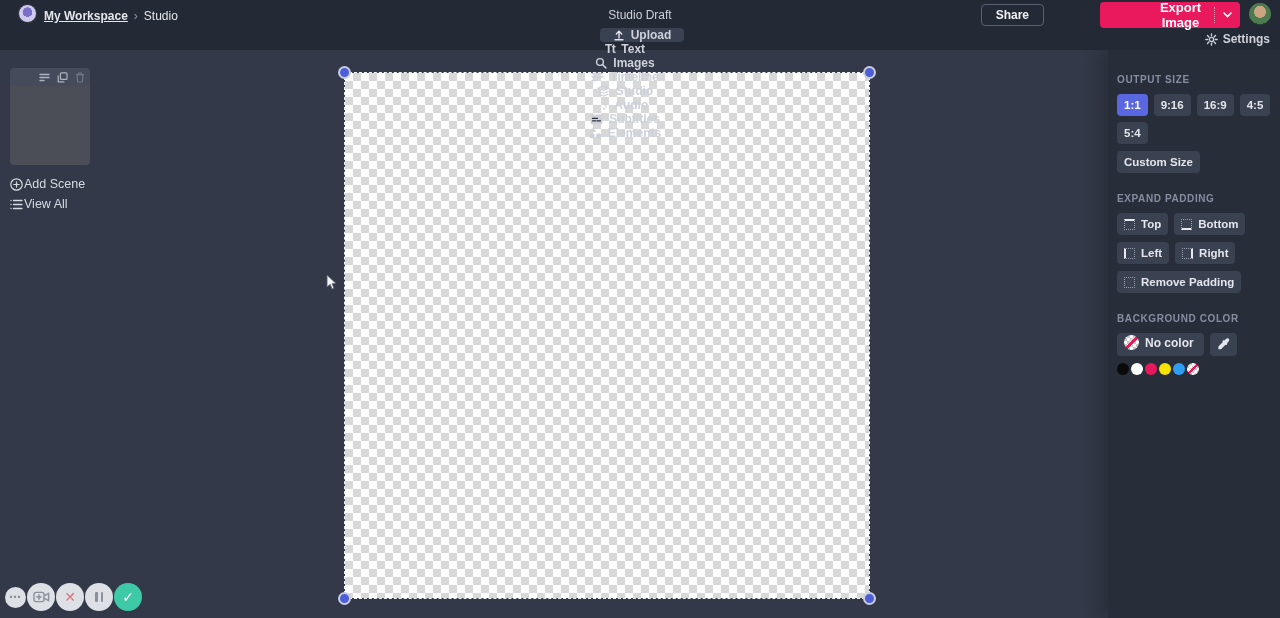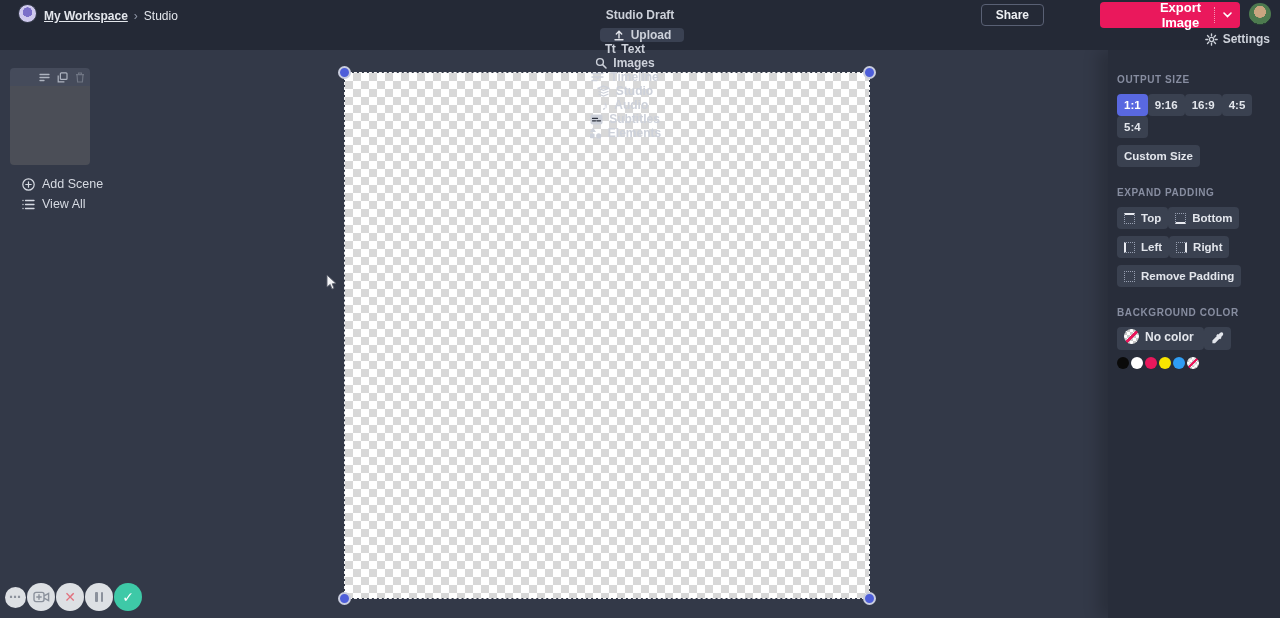--- a/index.html
+++ b/index.html
@@ -7,21 +7,21 @@
   body { font-family:"Liberation Sans","DejaVu Sans",sans-serif; background:#333948; position:relative; color:#dfe2e8; }
 
   
   .chrome { position:absolute; left:0; top:0; width:1280px; height:50px; background:#242936; z-index:5; }
   .topbar { position:absolute; left:0; top:0; width:100%; height:28px; display:flex; align-items:center; }
   .logo { position:absolute; left:18px; top:4px; width:19px; height:19px; border-radius:50%;
           background:radial-gradient(circle at 50% 42%, #7b6fc9 0 36%, #cfc9ee 37% 100%); border:1px solid #3a4050; }
   .crumbs { position:absolute; left:44px; top:9px; font-size:12px; color:#e3e6ec; display:flex; gap:6px; align-items:center; }
   .crumb-link { text-decoration:underline; font-weight:bold; cursor:pointer; }
   .crumb-sep { color:#8e95a6; }
-  .doc-title { position:absolute; left:0; right:0; top:8px; text-align:center; font-size:12px; font-weight:bold; color:#ccd0d9; pointer-events:none; }
+  .doc-title { position:absolute; left:0; right:0; top:8px; text-align:center; font-size:12px; font-weight:normal; color:#ccd0d9; pointer-events:none; }
   .share-btn { position:absolute; right:236px; top:4px; height:22px; padding:0 14px; border:1px solid #596074; border-radius:4px;
                font-size:12px; font-weight:bold; color:#eef0f4; display:flex; align-items:center; background:transparent; cursor:pointer; }
   .export-btn { position:absolute; right:40px; top:2px; height:26px; width:140px; background:#ea185c; border-radius:4px;
                 display:flex; align-items:center; cursor:pointer;padding-left:47px; }
   .export-label { flex:1; text-align:center; font-size:13px; font-weight:bold; color:#fff; }
   .export-caret { width:26px; height:16px; border-left:1px dotted rgba(255,255,255,.55); display:flex; align-items:center; justify-content:center; }
   .avatar { position:absolute; right:9px; top:3px; width:22px; height:22px; border-radius:50%;
             background:radial-gradient(circle at 50% 40%, #caa580 0 34%, #4d7a4f 35% 70%, #274034 71% 100%); }
 
   .toolbar { position:absolute; left:0; top:28px; width:100%; height:22px; display:flex; align-items:center;flex-direction:column; }
@@ -30,41 +30,41 @@
   .tab svg { display:block; }
   .tt { font-size:12px; font-weight:bold; color:#cdd1da; letter-spacing:-.5px; }
   .settings { position:absolute; right:10px; top:0; height:22px; display:flex; align-items:center; gap:5px;
               font-size:12px; font-weight:bold; color:#cdd1da; cursor:pointer; }
 
   
   .scene-card { position:absolute; left:10px; top:68px; width:80px; height:97px; border-radius:4px; overflow:hidden; cursor:pointer; }
   .scene-head { height:18px; background:#454b5b; display:flex; align-items:center; justify-content:flex-end; gap:7px; padding-right:5px; }
   .scene-head svg { display:block; }
   .scene-body { height:79px; background:#4b4e57; }
-  .side-link { position:absolute; left:22px; display:flex; align-items:center; gap:7px; font-size:12.5px; color:#d6dae2; cursor:pointer; }
+  .side-link { position:absolute; left:10px; display:flex; align-items:center; gap:1px; font-size:12.5px; color:#d6dae2; cursor:pointer; }
   .side-link svg { display:block; }
 
   
   .canvas { position:absolute; left:345px; top:73px; width:524px; height:525px;
     background-color:#fff;
     background-image:
       linear-gradient(45deg,#d8d8d8 25%,transparent 25%,transparent 75%,#d8d8d8 75%),
       linear-gradient(45deg,#d8d8d8 25%,transparent 25%,transparent 75%,#d8d8d8 75%);
     background-size:16px 16px; background-position:0 0,8px 8px;
     outline:1px dashed rgba(255,255,255,.95); }
   .handle { position:absolute; width:13px; height:13px; border-radius:50%; background:#4e5ed9; border:2px solid #c9cdde; z-index:3; cursor:pointer; }
   .h-tl { left:-7px; top:-7px; } .h-tr { right:-7px; top:-7px; }
   .h-bl { left:-7px; bottom:-7px; } .h-br { right:-7px; bottom:-7px; }
   .cursor { position:absolute; left:326px; top:274px; z-index:6; pointer-events:none; }
 
   
   .panel { position:absolute; right:0; top:50px; width:172px; height:568px; background:#282d3a;
            box-shadow:-10px 0 14px rgba(0,0,0,.18); padding:24px 9px 0 9px; z-index:4; }
   .sec-label { font-size:10px; font-weight:bold; letter-spacing:.6px; color:#878da0; margin-bottom:9px; }
-  .row { display:flex; flex-wrap:wrap; margin-bottom:7px; }
+  .row { display:flex; gap:6px; flex-wrap:wrap; margin-bottom:7px; }
   .pbtn { background:#3a4150; border-radius:4px; color:#e3e6ec; font-size:11.5px; font-weight:bold;
           padding:5px 7px; display:inline-flex; align-items:center; gap:6px; cursor:pointer; border:none; }
   .pbtn.active { background:#5968e0; color:#fff; }
   .gap-lg { margin-bottom:20px; }
   .pad-icon { width:11px; height:11px; border:1px dotted #98a0b2; display:inline-block; border-radius:1px; }
   .pad-icon.top { border-top:2px solid #e8eaf0; }
   .pad-icon.bottom { border-bottom:2px solid #e8eaf0; }
   .pad-icon.left { border-left:2px solid #e8eaf0; }
   .pad-icon.right { border-right:2px solid #e8eaf0; }
   .nocolor-ic { width:15px; height:15px; border-radius:50%; position:relative; overflow:hidden;

